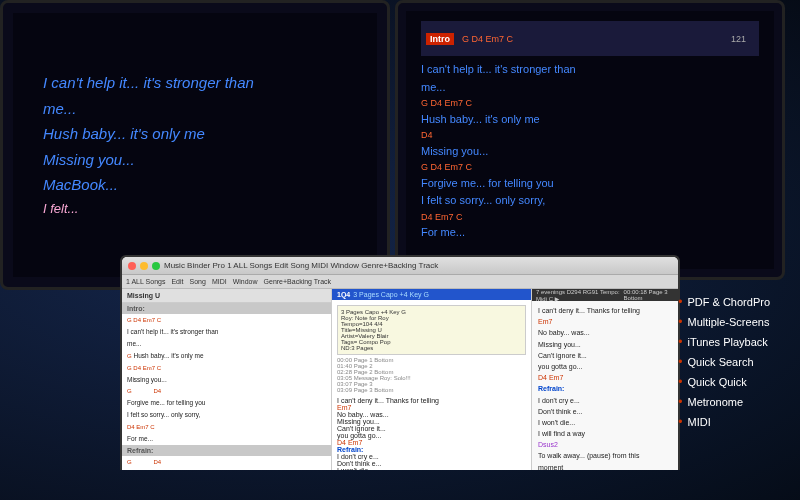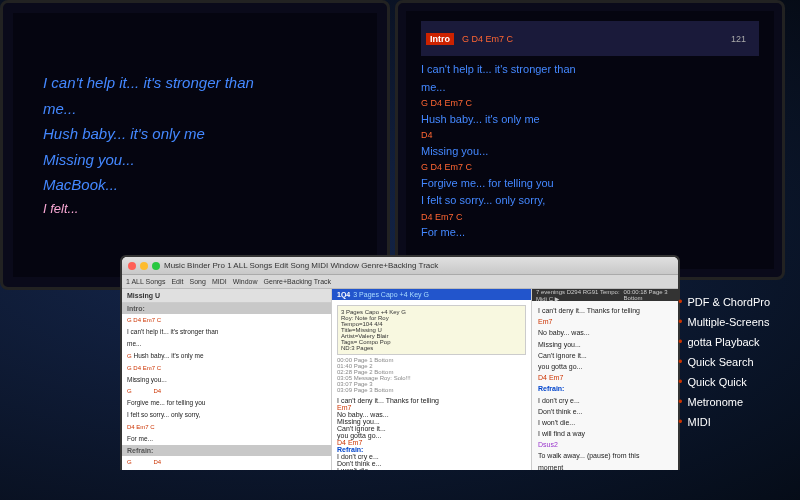--- a/index.html
+++ b/index.html
@@ -482,21 +482,21 @@
   <div class="feature-item">
     <span class="feature-bullet">•</span>
     <span class="feature-text">PDF &amp; ChordPro</span>
   </div>
   <div class="feature-item">
     <span class="feature-bullet">•</span>
     <span class="feature-text">Multiple-Screens</span>
   </div>
   <div class="feature-item">
     <span class="feature-bullet">•</span>
-    <span class="feature-text">gotta Playback</span>
+    <span class="feature-text">iTunes Playback</span>
   </div>
   <div class="feature-item">
     <span class="feature-bullet">•</span>
     <span class="feature-text">Quick Search</span>
   </div>
   <div class="feature-item">
     <span class="feature-bullet">•</span>
     <span class="feature-text">Quick Quick</span>
   </div>
   <div class="feature-item">

